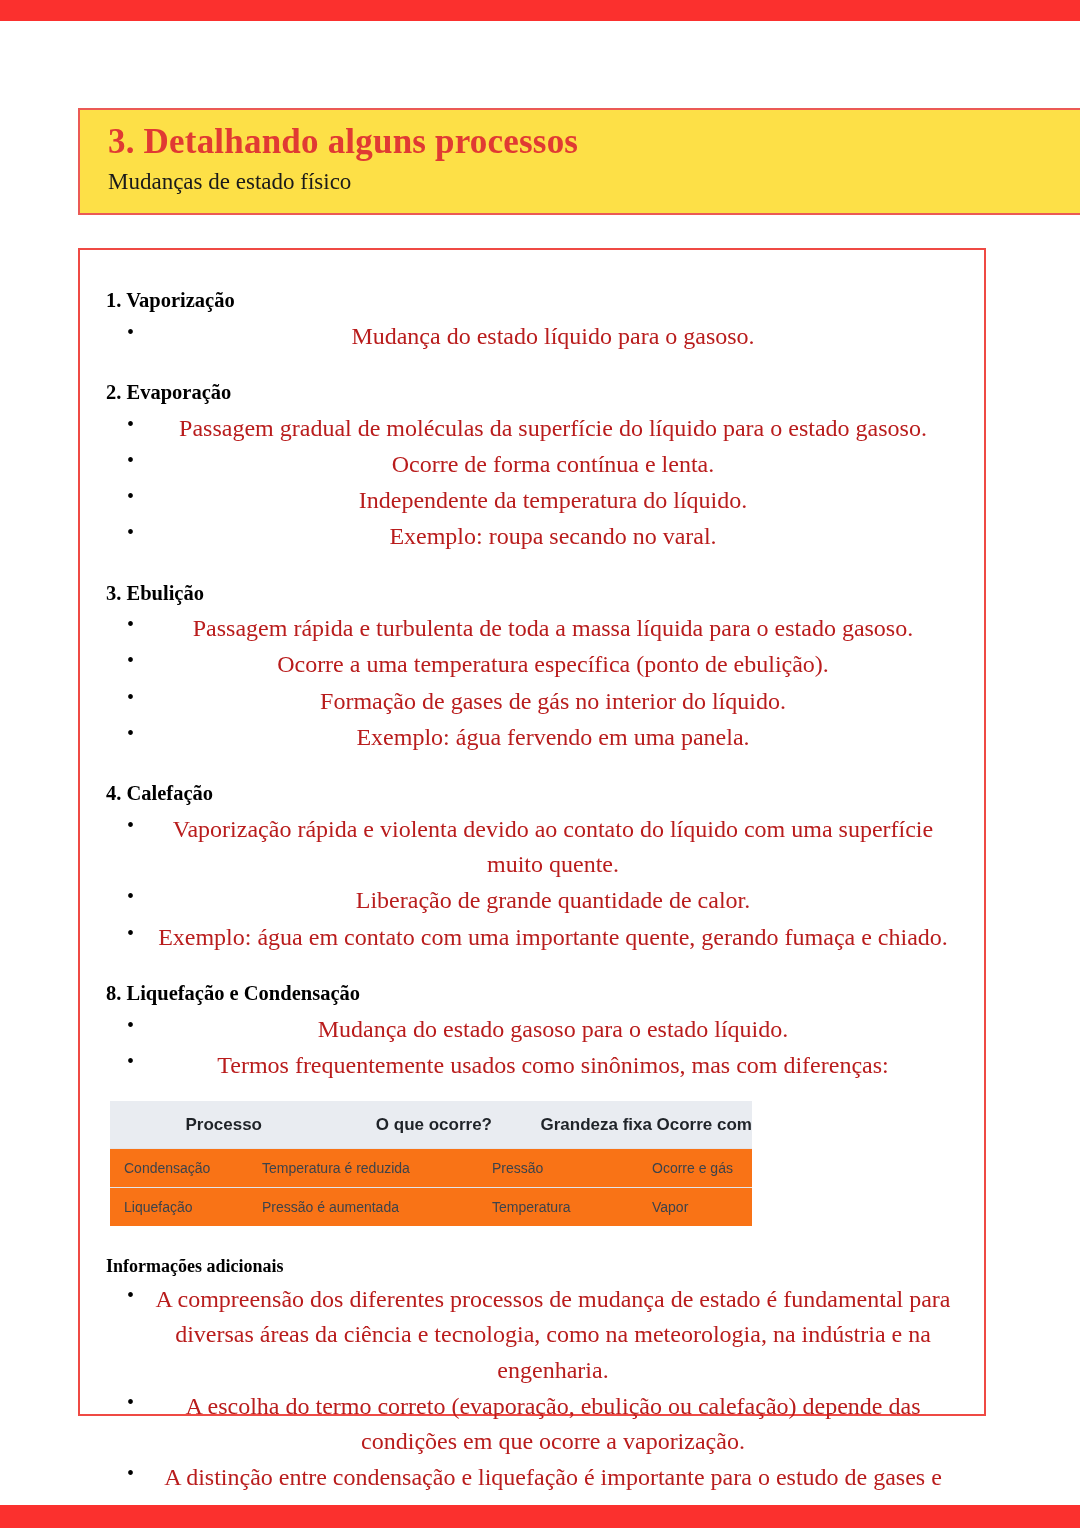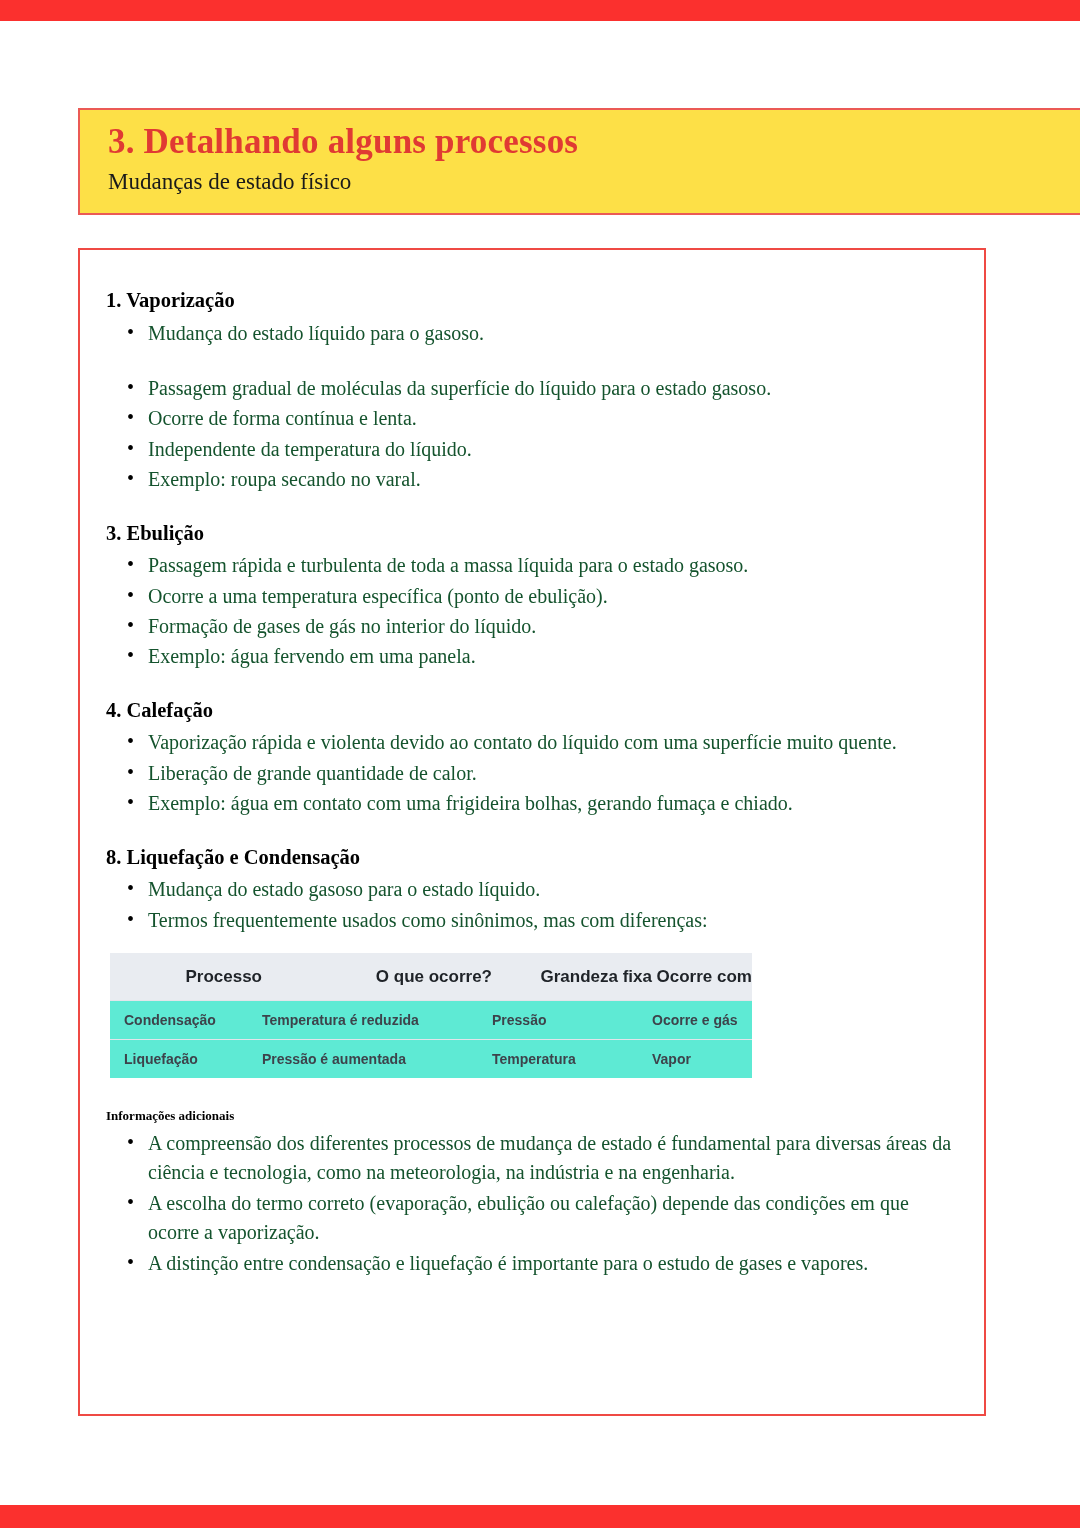--- a/index.html
+++ b/index.html
@@ -77,24 +77,25 @@
   }
 
   ul.bullets {
     list-style: none;
     margin: 0;
     padding: 0;
   }
   ul.bullets li {
     position: relative;
     padding-left: 42px;
-    font-size: 20px;
-    color: #14532d;
+    font-size: 24px;
+    color: #b91c1c;
     line-height: 1.47;
     margin-bottom: 1px;
+    text-align: center;
   }
   ul.bullets li::before {
     content: "\2022";
     position: absolute;
     left: 21px;
     top: -1px;
     font-size: 20px;
     color: #000;
   }
 
@@ -112,36 +113,36 @@
   table.cmp th {
     background: #e9ecf1;
     color: #1f2328;
     font-size: 17px;
     font-weight: bold;
     text-align: right;
     padding: 14px 0 13px 0;
     border: none;
   }
   table.cmp td {
-    background: #5eead4;
+    background: #f97316;
     color: #3d434b;
     font-size: 14px;
-    font-weight: bold;
+    font-weight: normal;
     text-align: left;
     padding: 11px 0 11px 0;
     border-top: 1px solid #e2e5ea;
   }
   table.cmp th:first-child, table.cmp td:first-child { padding-left: 14px; }
   .col-1 { width: 152px; }
   .col-2 { width: 230px; }
   .col-3 { width: 160px; }
   .col-4 { width: 100px; }
 
   .extra-head {
-    font-size: 13px;
+    font-size: 18px;
     font-weight: bold;
     color: #000;
     margin: 0 0 5px 0;
   }
   .block-extra { margin-top: 30px; }
 </style>
 </head>
 <body>
 
 <div class="bar-top"></div>
@@ -154,20 +155,21 @@
 <div class="content-box">
 
   <div class="section">
     <div class="sec-head">1. Vaporização</div>
     <ul class="bullets">
       <li>Mudança do estado líquido para o gasoso.</li>
     </ul>
   </div>
 
   <div class="section">
+    <div class="sec-head">2. Evaporação</div>
     <ul class="bullets">
       <li>Passagem gradual de moléculas da superfície do líquido para o estado gasoso.</li>
       <li>Ocorre de forma contínua e lenta.</li>
       <li>Independente da temperatura do líquido.</li>
       <li>Exemplo: roupa secando no varal.</li>
     </ul>
   </div>
 
   <div class="section">
     <div class="sec-head">3. Ebulição</div>
@@ -177,21 +179,21 @@
       <li>Formação de gases de gás no interior do líquido.</li>
       <li>Exemplo: água fervendo em uma panela.</li>
     </ul>
   </div>
 
   <div class="section">
     <div class="sec-head">4. Calefação</div>
     <ul class="bullets">
       <li>Vaporização rápida e violenta devido ao contato do líquido com uma superfície muito quente.</li>
       <li>Liberação de grande quantidade de calor.</li>
-      <li>Exemplo: água em contato com uma frigideira bolhas, gerando fumaça e chiado.</li>
+      <li>Exemplo: água em contato com uma importante quente, gerando fumaça e chiado.</li>
     </ul>
   </div>
 
   <div class="section">
     <div class="sec-head">8. Liquefação e Condensação</div>
     <ul class="bullets">
       <li>Mudança do estado gasoso para o estado líquido.</li>
       <li>Termos frequentemente usados como sinônimos, mas com diferenças:</li>
     </ul>
 

